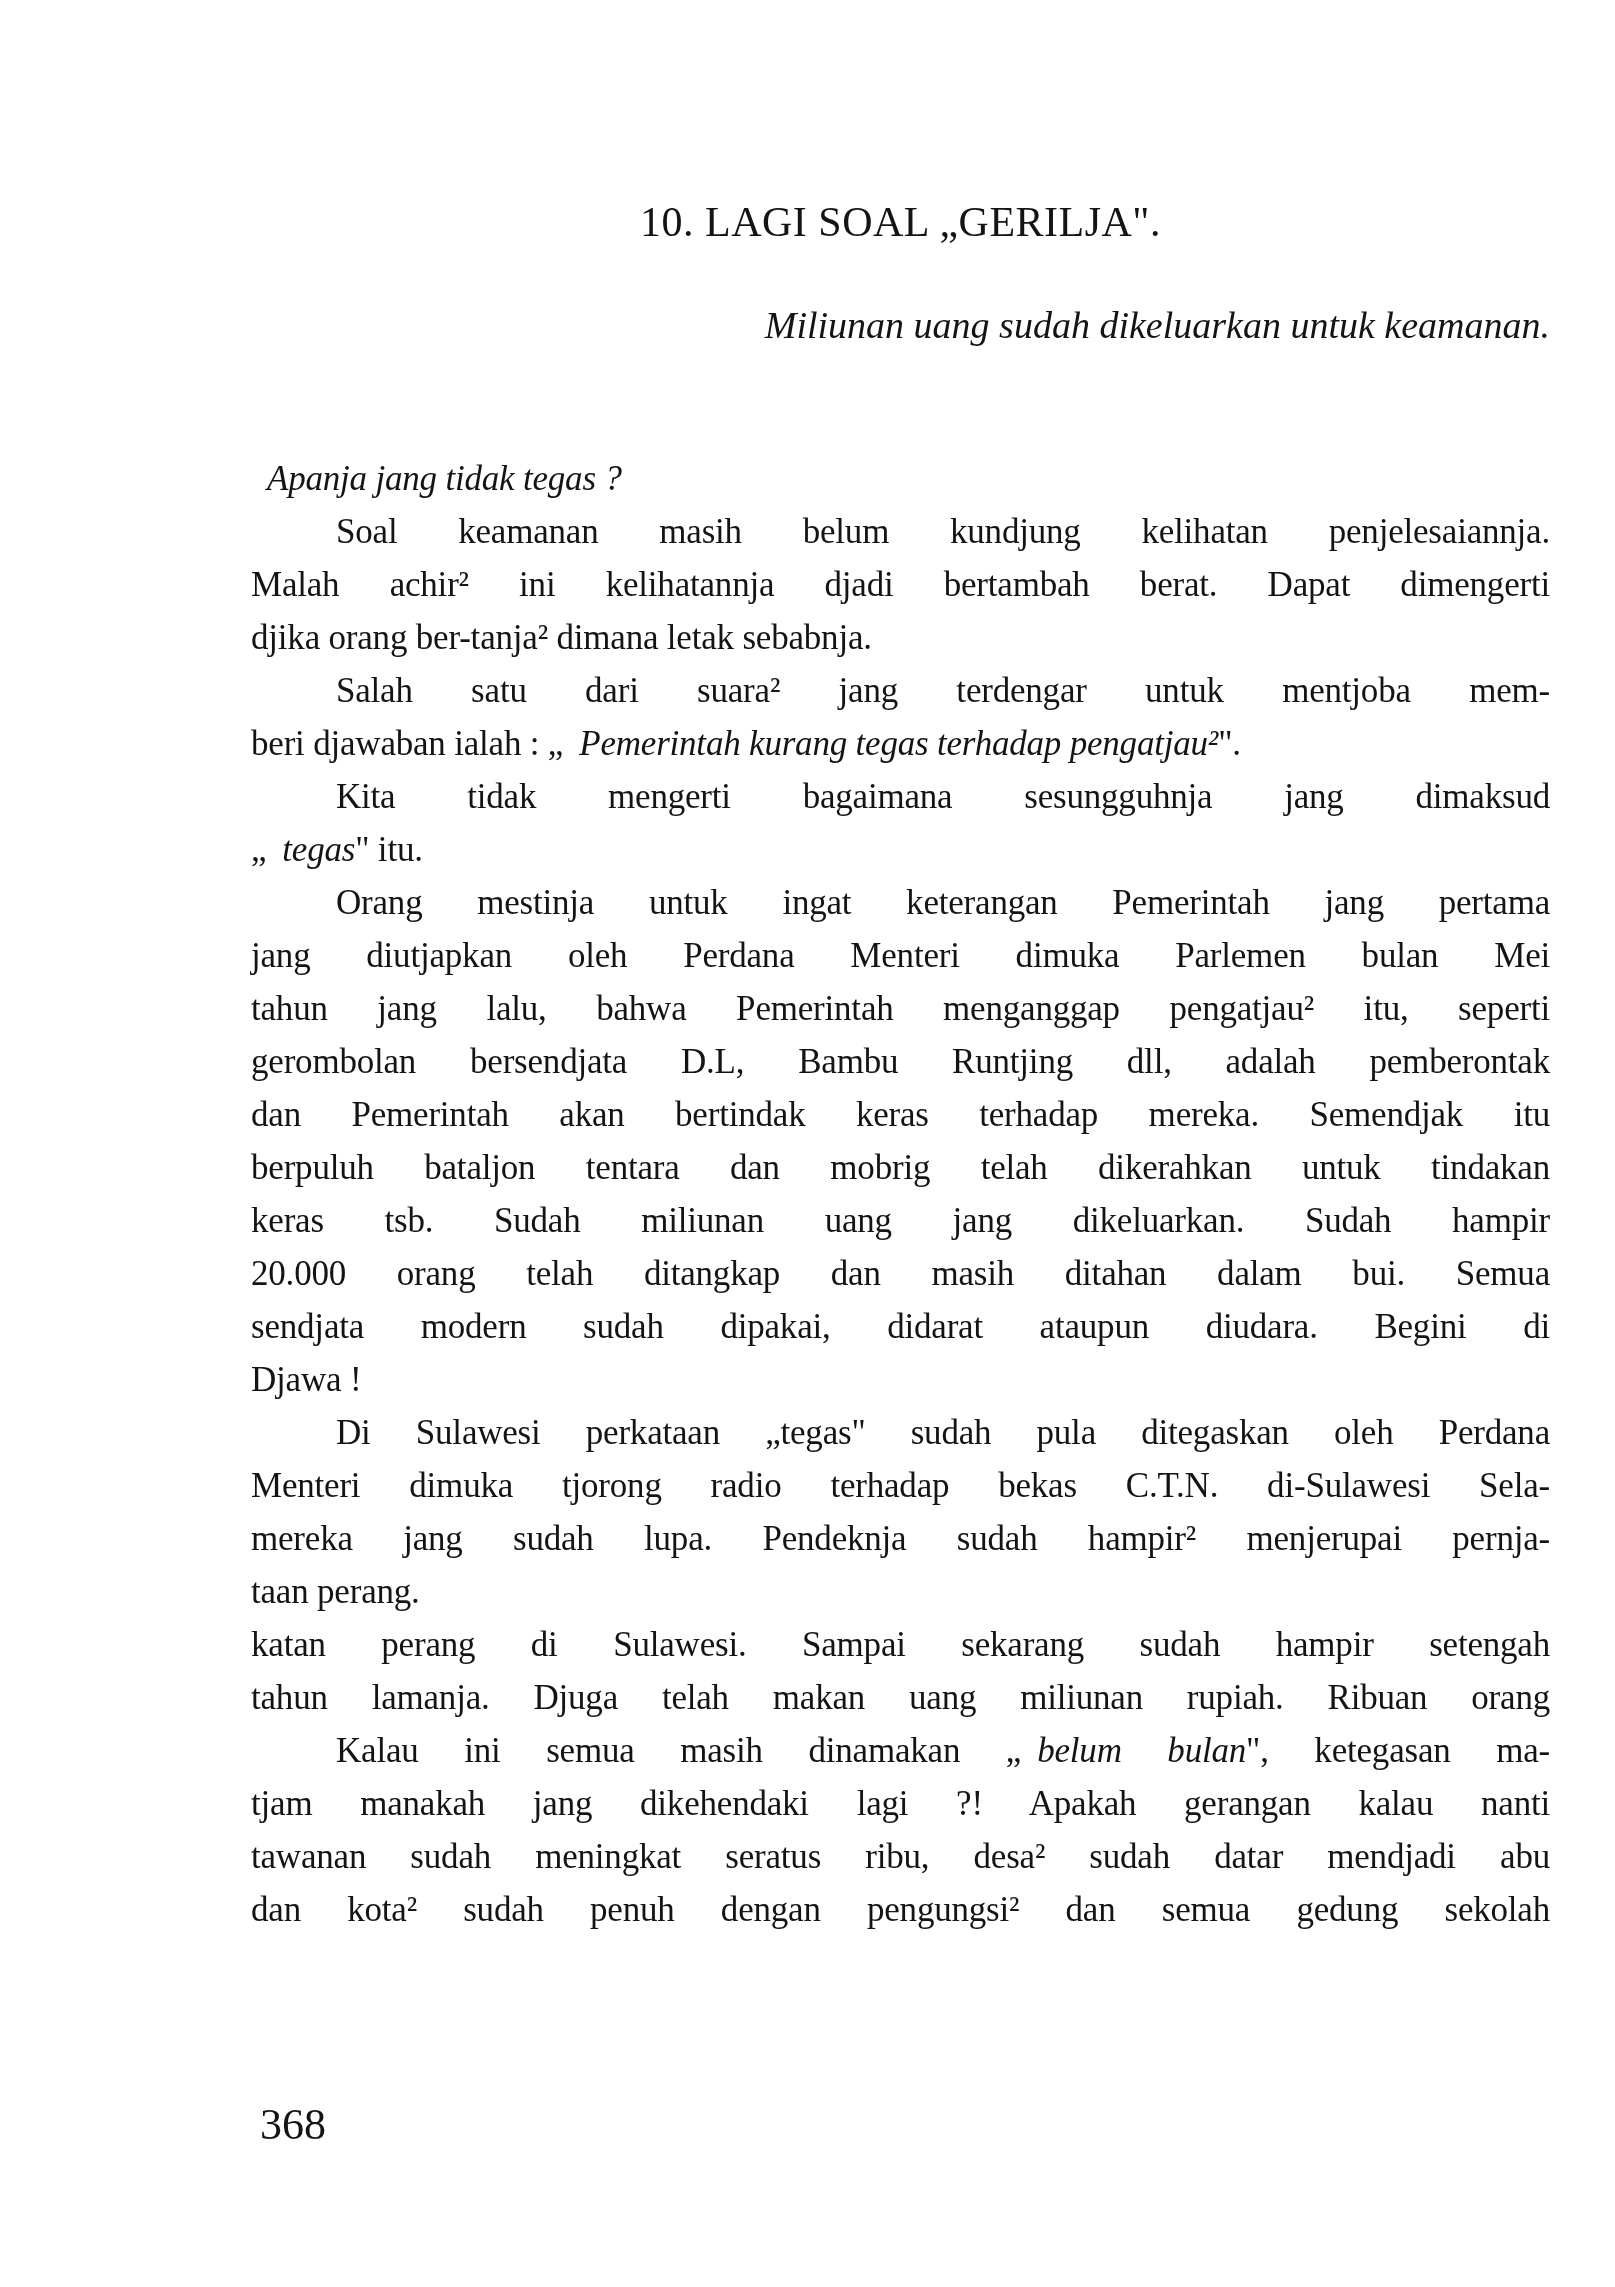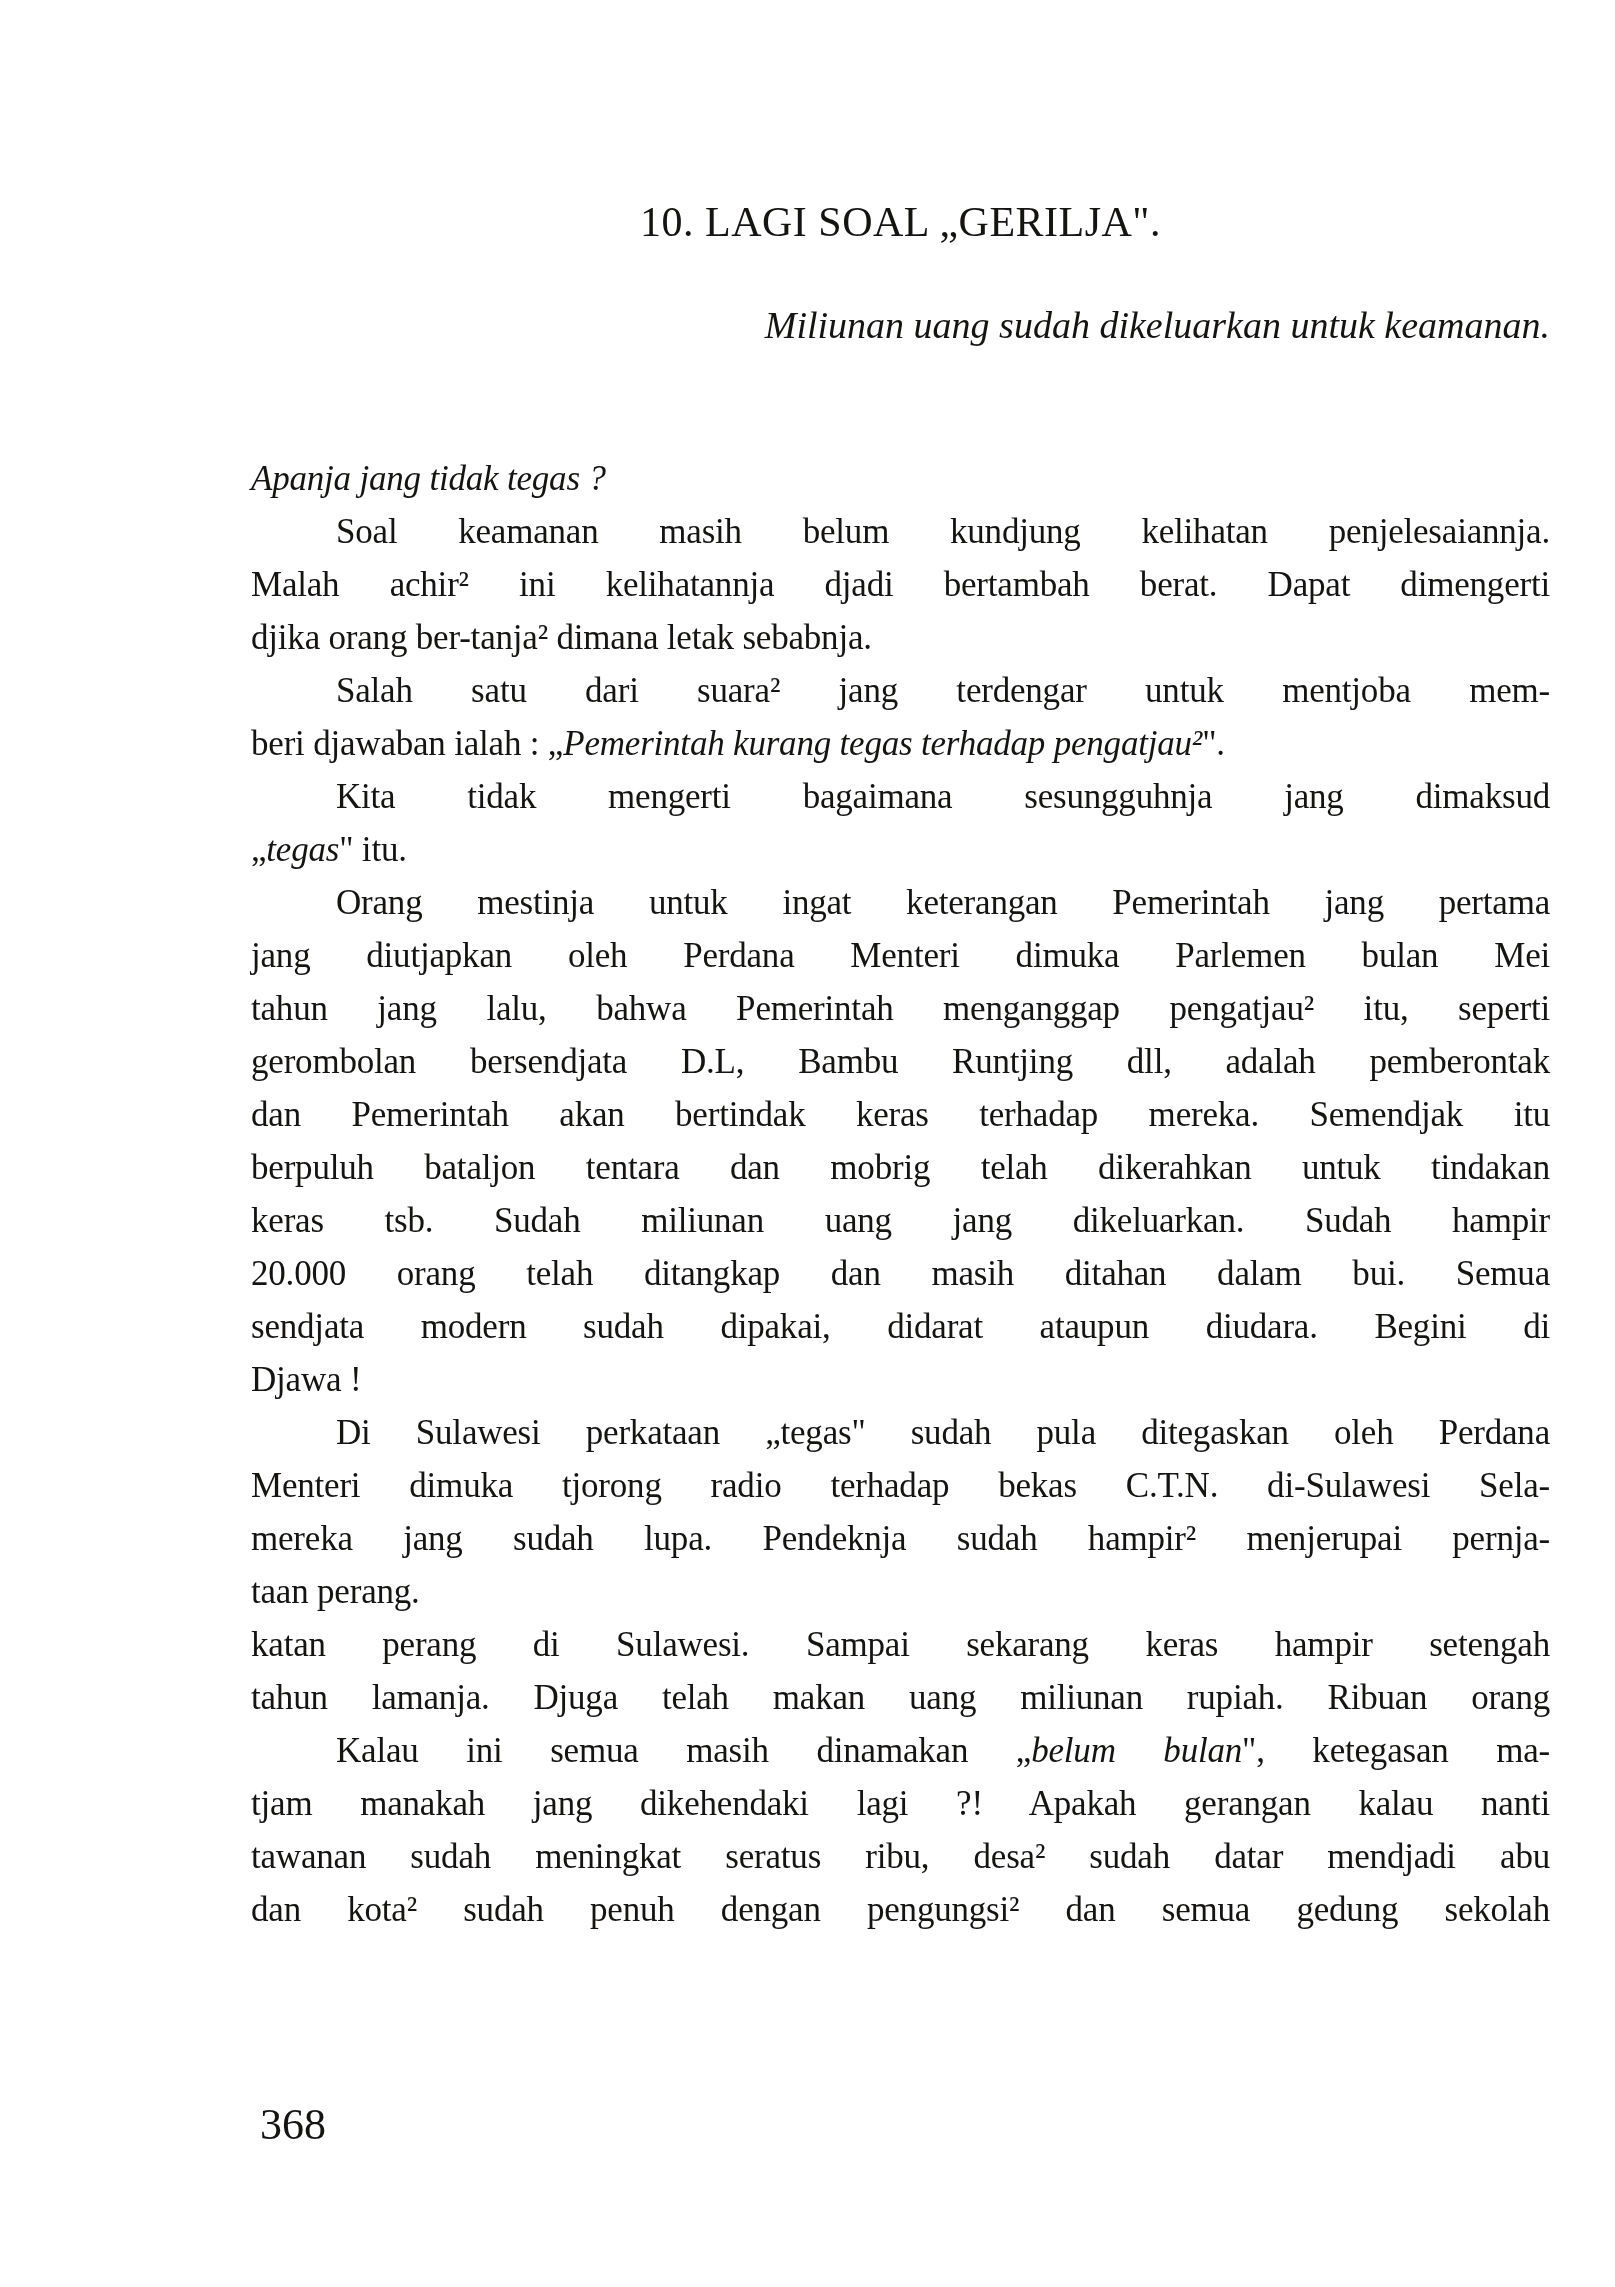--- a/index.html
+++ b/index.html
@@ -52,20 +52,21 @@
   }
   .line.just {
     text-align: justify;
     text-align-last: justify;
   }
   .line.indent {
     padding-left: 85px;
   }
   .line i {
     font-style: italic;
+    margin-left: 16px;
   }
   .page-number {
     position: absolute;
     left: 260px;
     top: 2102px;
     font-size: 44px;
     line-height: 46px;
   }
 </style>
 </head>
@@ -92,21 +93,21 @@
       <div class="line just"><span>dan Pemerintah akan bertindak keras terhadap mereka. Semendjak itu</span></div>
       <div class="line just"><span>berpuluh bataljon tentara dan mobrig telah dikerahkan untuk tindakan</span></div>
       <div class="line just"><span>keras tsb. Sudah miliunan uang jang dikeluarkan. Sudah hampir</span></div>
       <div class="line just"><span>20.000 orang telah ditangkap dan masih ditahan dalam bui. Semua</span></div>
       <div class="line just"><span>sendjata modern sudah dipakai, didarat ataupun diudara. Begini di</span></div>
       <div class="line"><span>Djawa !</span></div>
       <div class="line indent just"><span>Di Sulawesi perkataan „tegas" sudah pula ditegaskan oleh Perdana</span></div>
       <div class="line just"><span>Menteri dimuka tjorong radio terhadap bekas C.T.N. di-Sulawesi Sela-</span></div>
       <div class="line just"><span>mereka jang sudah lupa. Pendeknja sudah hampir² menjerupai pernja-</span></div>
       <div class="line"><span>taan perang.</span></div>
-      <div class="line just"><span>katan perang di Sulawesi. Sampai sekarang keras hampir setengah</span></div>
+      <div class="line just"><span>katan perang di Sulawesi. Sampai sekarang sudah hampir setengah</span></div>
       <div class="line just"><span>tahun lamanja. Djuga telah makan uang miliunan rupiah. Ribuan orang</span></div>
       <div class="line indent just"><span>Kalau ini semua masih dinamakan „</span><i>belum bulan</i><span>", ketegasan ma-</span></div>
       <div class="line just"><span>tjam manakah jang dikehendaki lagi ?! Apakah gerangan kalau nanti</span></div>
       <div class="line just"><span>tawanan sudah meningkat seratus ribu, desa² sudah datar mendjadi abu</span></div>
       <div class="line just"><span>dan kota² sudah penuh dengan pengungsi² dan semua gedung sekolah</span></div>
     </div>
 
   <div class="page-number">368</div>
 </div>
 

